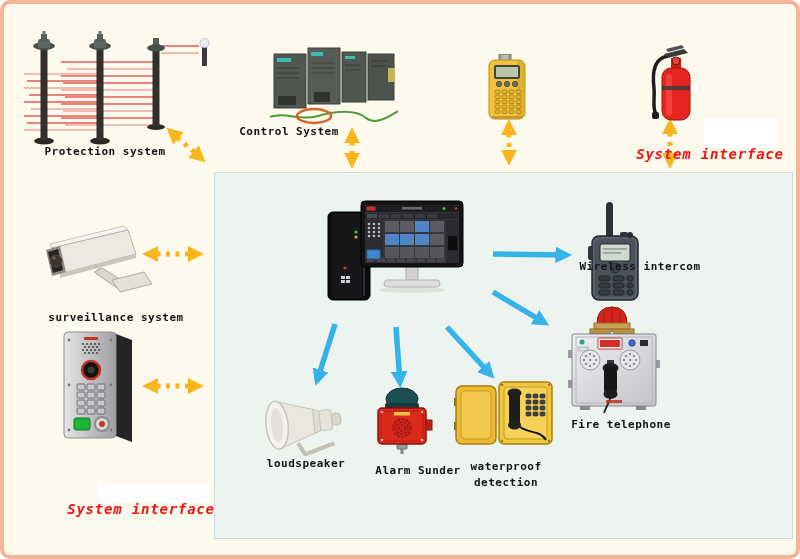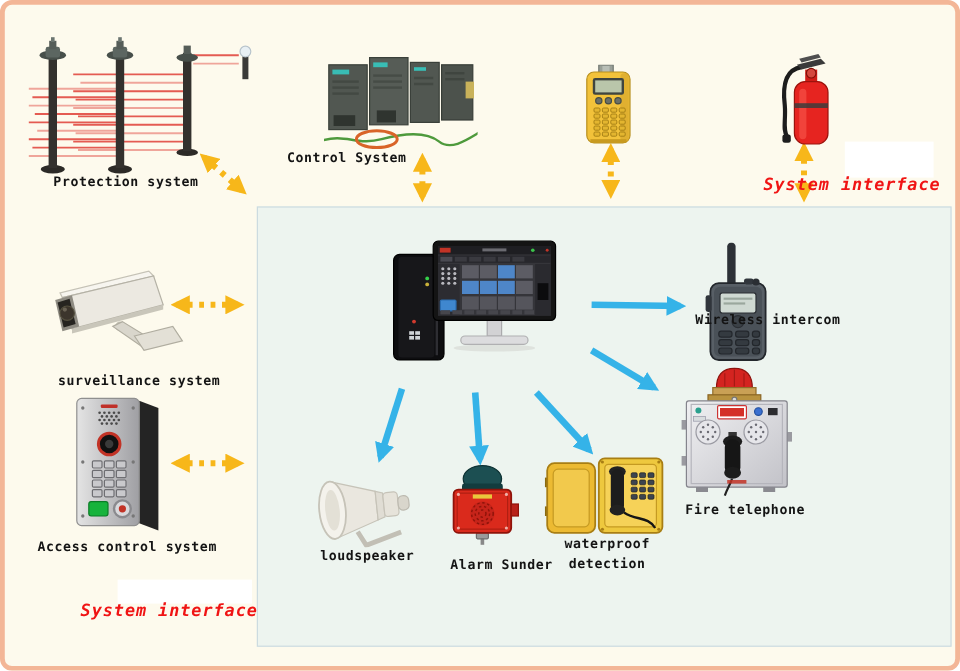--- a/index.html
+++ b/index.html
@@ -477,21 +477,20 @@
       <rect x="70" y="26" width="9" height="12" rx="4" fill="#d9d6cc" stroke="#bdbab0"></rect>
       <ellipse cx="15" cy="32" rx="11" ry="24" fill="#f4f2ec" stroke="#c6c3b8" stroke-width="1.5"></ellipse>
       <ellipse cx="15" cy="32" rx="6" ry="17" fill="#e3e0d6"></ellipse>
     </g>
   </svg>
 
   <div class="lbl" style="left:101px;top:141px;">Protection system</div>
   <div class="lbl" style="left:285px;top:121px;">Control System</div>
   <div class="lbl red" style="left:706px;top:142px;">System interface</div>
   <div class="lbl" style="left:112px;top:291px;margin-top:16px;">surveillance system</div>
-  <div class="lbl" style="left:102px;top:445px;">Access control system</div>
   <div class="lbl red" style="left:137px;top:497px;">System interface</div>
   <div class="lbl" style="left:636px;top:256px;">Wireless intercom</div>
   <div class="lbl" style="left:617px;top:414px;">Fire telephone</div>
-  <div class="lbl two" style="left:502px;top:442px;"><span>waterproof</span><br><span>detection</span></div>
+  <div class="lbl two" style="left:502px;top:455px;"><span>waterproof</span><br><span>detection</span></div>
   <div class="lbl" style="left:398px;top:460px;margin-left:16px;">Alarm Sunder</div>
   <div class="lbl" style="left:302px;top:453px;text-align:right;">loudspeaker</div>
 
 </div>
 
 </body></html>

